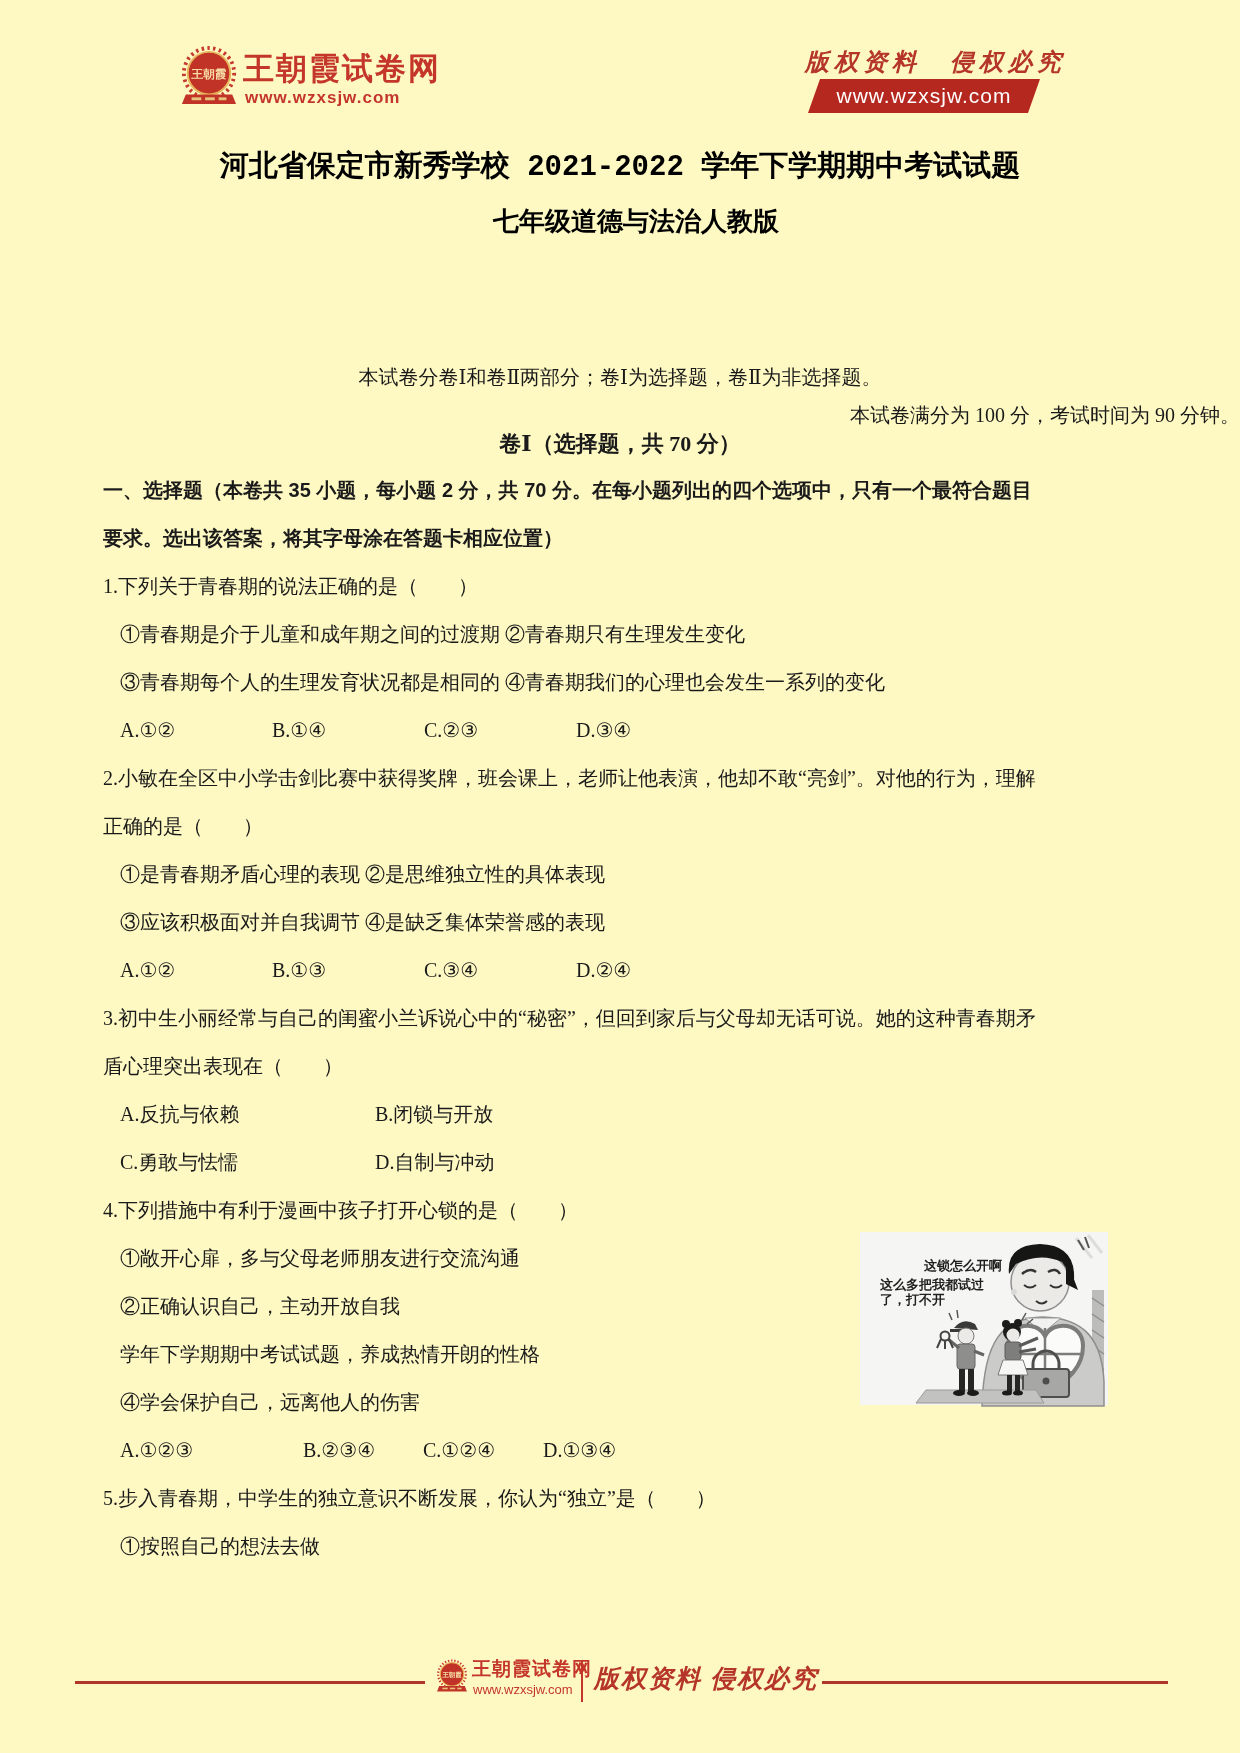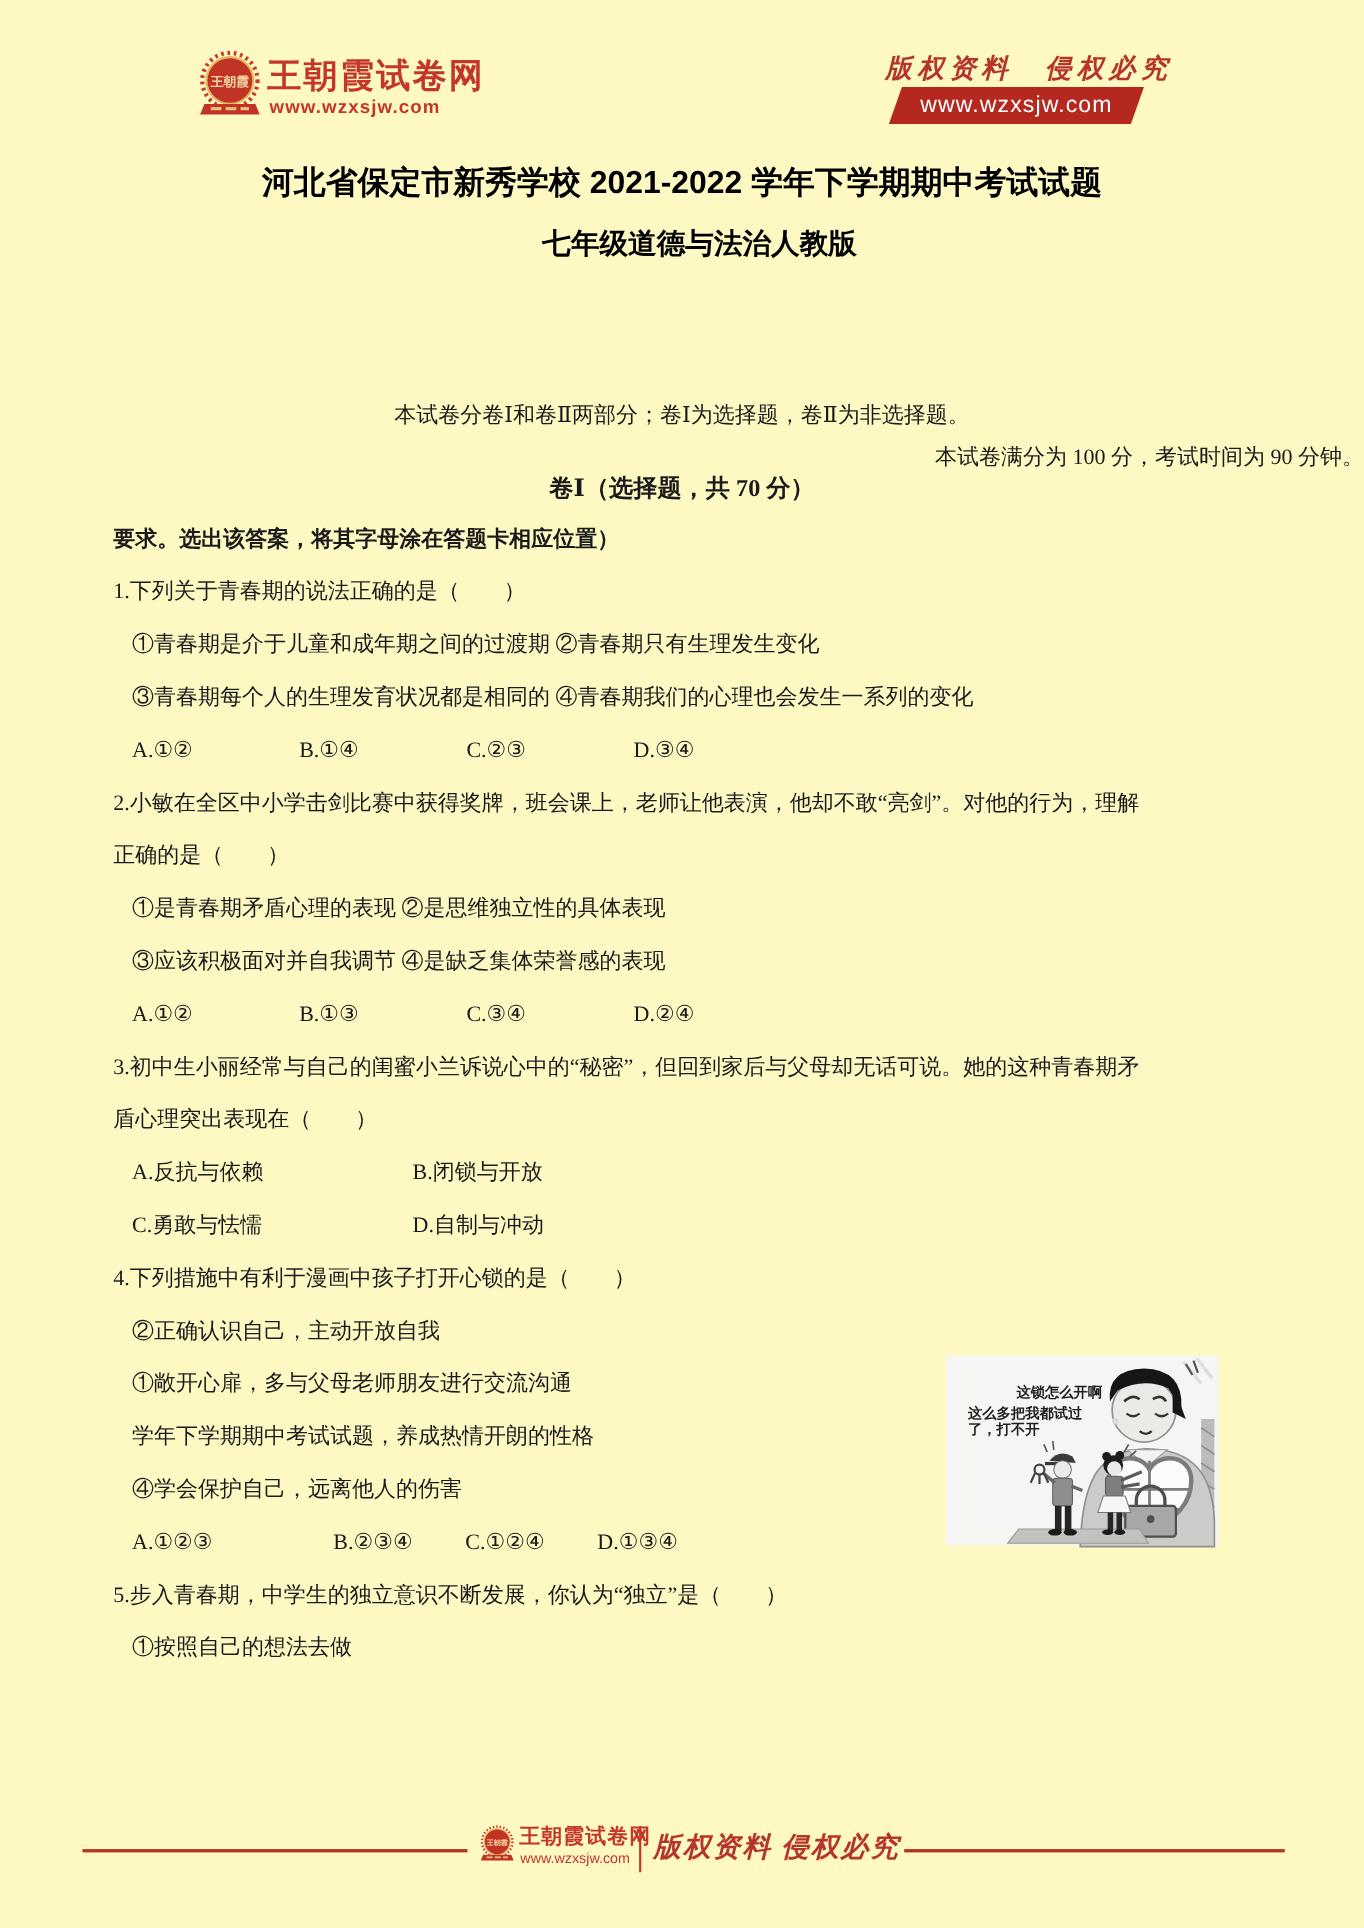--- a/index.html
+++ b/index.html
@@ -28,21 +28,21 @@
   }
   .hdr-banner{
     position:absolute;left:808px;top:79px;width:232px;height:34px;
     background:#b5281f;color:#fff;text-align:center;line-height:34px;
     font-family:"Liberation Sans","DejaVu Sans",sans-serif;font-size:21px;letter-spacing:1px;
     clip-path:polygon(12px 0,100% 0,calc(100% - 12px) 100%,0 100%);
   }
   
   .title-main{
     position:absolute;left:0;top:146px;width:100%;text-align:center;
-    font-family:Liberation Sans, sans-serif;
+    font-family:Liberation Mono, monospace;
     font-weight:700;font-size:29px;color:#000;
   }
   .title-sub{
     position:absolute;left:16px;top:204px;width:100%;text-align:center;
     font-family:"Liberation Sans","DejaVu Sans",sans-serif;
     font-weight:700;font-size:26px;color:#000;
   }
   .pre1{position:absolute;left:0;top:364px;width:100%;text-align:center;font-size:20px;}
   .pre2{position:absolute;left:0;top:402px;width:100%;text-align:right;font-size:20px;}
   .section-head{
@@ -110,20 +110,21 @@
   <div class="hdr-banner">www.wzxsjw.com</div>
 
   <div class="title-main">河北省保定市新秀学校 2021-2022 学年下学期期中考试试题</div>
   <div class="title-sub">七年级道德与法治人教版</div>
 
   <div class="pre1">本试卷分卷Ⅰ和卷Ⅱ两部分；卷Ⅰ为选择题，卷Ⅱ为非选择题。</div>
   <div class="pre2">本试卷满分为 100 分，考试时间为 90 分钟。</div>
   <div class="section-head">卷Ⅰ（选择题，共 70 分）</div>
 
   <div class="content">
+    <div class="line bold-instr">一、选择题（本卷共 35 小题，每小题 2 分，共 70 分。在每小题列出的四个选项中，只有一个最符合题目</div>
     <div class="line bold-instr">要求。选出该答案，将其字母涂在答题卡相应位置）</div>
 
     <div class="line">1.下列关于青春期的说法正确的是（　　）</div>
     <div class="line indent">①青春期是介于儿童和成年期之间的过渡期 ②青春期只有生理发生变化</div>
     <div class="line indent">③青春期每个人的生理发育状况都是相同的 ④青春期我们的心理也会发生一系列的变化</div>
     <div class="line indent optrow">
       <span>A.①②</span><span>B.①④</span><span>C.②③</span><span>D.③④</span>
     </div>
 
     <div class="line">2.小敏在全区中小学击剑比赛中获得奖牌，班会课上，老师让他表演，他却不敢“亮剑”。对他的行为，理解</div>
@@ -137,22 +138,22 @@
     <div class="line">3.初中生小丽经常与自己的闺蜜小兰诉说心中的“秘密”，但回到家后与父母却无话可说。她的这种青春期矛</div>
     <div class="line">盾心理突出表现在（　　）</div>
     <div class="line indent cols2">
       <span>A.反抗与依赖</span><span>B.闭锁与开放</span>
     </div>
     <div class="line indent cols2">
       <span>C.勇敢与怯懦</span><span>D.自制与冲动</span>
     </div>
 
     <div class="line">4.下列措施中有利于漫画中孩子打开心锁的是（　　）</div>
+    <div class="line indent">①敞开心扉，多与父母老师朋友进行交流沟通</div>
     <div class="line indent">②正确认识自己，主动开放自我</div>
-    <div class="line indent">①敞开心扉，多与父母老师朋友进行交流沟通</div>
     <div class="line indent">学年下学期期中考试试题，养成热情开朗的性格</div>
     <div class="line indent">④学会保护自己，远离他人的伤害</div>
     <div class="line indent optrow-q4">
       <span>A.①②③</span><span>B.②③④</span><span>C.①②④</span><span>D.①③④</span>
     </div>
 
     <div class="line">5.步入青春期，中学生的独立意识不断发展，你认为“独立”是（　　）</div>
     <div class="line indent">①按照自己的想法去做</div>
   </div>
 

